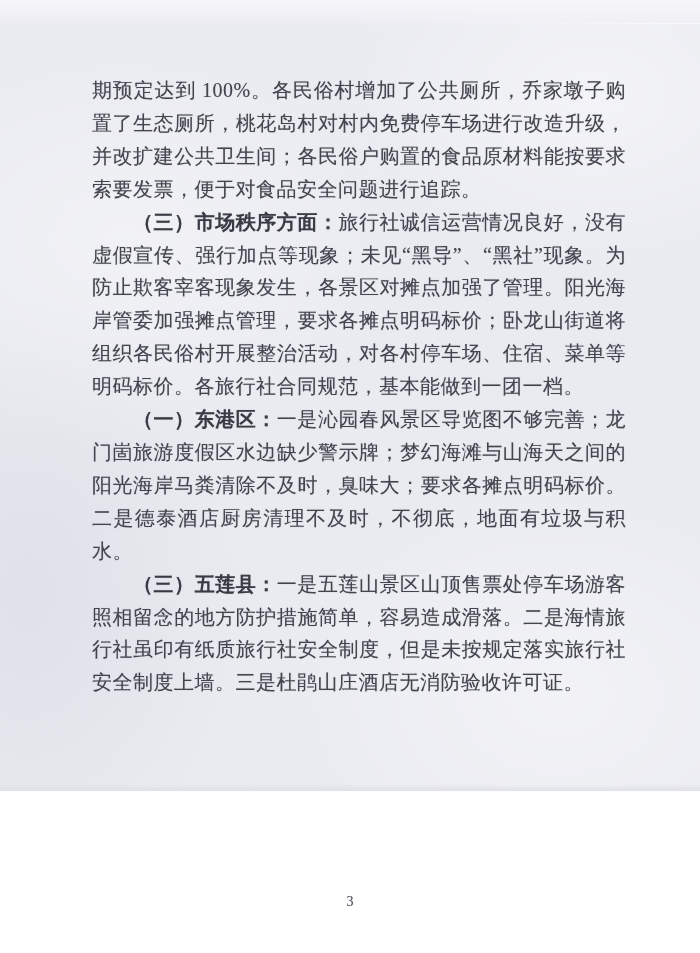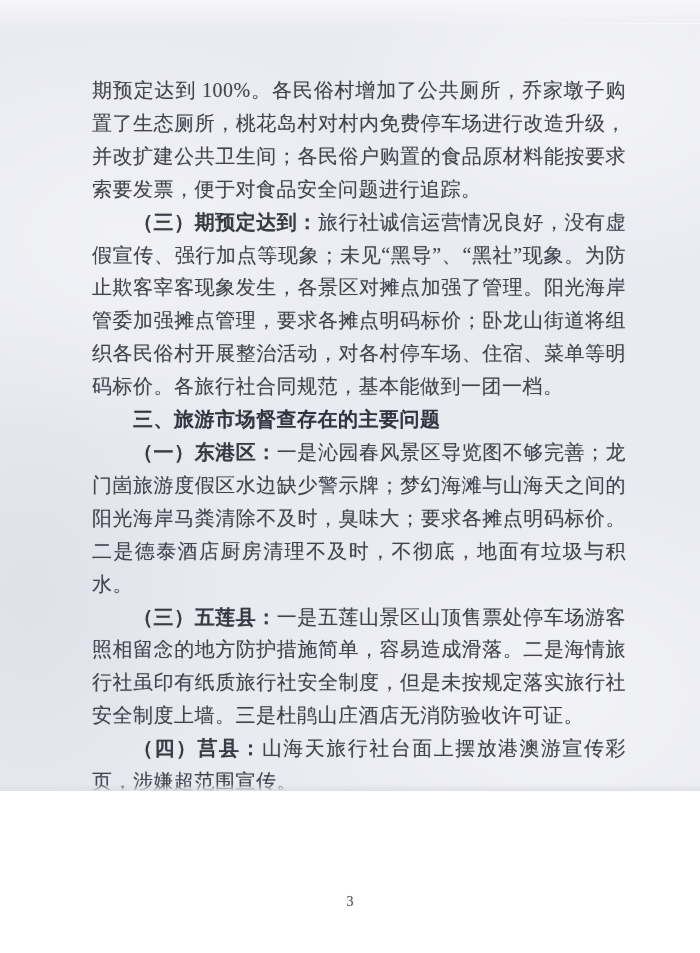--- a/index.html
+++ b/index.html
@@ -89,30 +89,28 @@
 <body>
 
 <div class="page">
   <div class="scan-top-edge"></div>
   <div class="scan-fold-line"></div>
 
   <div class="text-block">
 
     <p>期预定达到 100%。各民俗村增加了公共厕所，乔家墩子购置了生态厕所，桃花岛村对村内免费停车场进行改造升级，并改扩建公共卫生间；各民俗户购置的食品原材料能按要求索要发票，便于对食品安全问题进行追踪。</p>
 
-    <p class="indent"><span class="lead">（三）期预定达到：</span><span>旅行社诚信运营情况良好，没有虚假宣传、强行加点等现象；未见“黑导”、“黑社”现象。为防止欺客宰客现象发生，各景区对摊点加强了管理。阳光海岸管委加强摊点管理，要求各摊点明码标价；卧龙山街道将组织各民俗村开展整治活动，对各村停车场、住宿、菜单等明码标价。各旅行社合同规范，基本能做到一团一档。</span></p>
+    <p class="indent"><span class="lead">（三）市场秩序方面：</span><span>旅行社诚信运营情况良好，没有虚假宣传、强行加点等现象；未见“黑导”、“黑社”现象。为防止欺客宰客现象发生，各景区对摊点加强了管理。阳光海岸管委加强摊点管理，要求各摊点明码标价；卧龙山街道将组织各民俗村开展整治活动，对各村停车场、住宿、菜单等明码标价。各旅行社合同规范，基本能做到一团一档。</span></p>
 
-    <h3 class="heading">三、旅游市场督查存在的主要问题</h3>
 
     <p class="indent"><span class="lead">（一）东港区：</span><span>一是沁园春风景区导览图不够完善；龙门崮旅游度假区水边缺少警示牌；梦幻海滩与山海天之间的阳光海岸马粪清除不及时，臭味大；要求各摊点明码标价。二是德泰酒店厨房清理不及时，不彻底，地面有垃圾与积水。</span></p>
 
 
     <p class="indent"><span class="lead">（三）五莲县：</span><span>一是五莲山景区山顶售票处停车场游客照相留念的地方防护措施简单，容易造成滑落。二是海情旅行社虽印有纸质旅行社安全制度，但是未按规定落实旅行社安全制度上墙。三是杜鹃山庄酒店无消防验收许可证。</span></p>
 
-    <p class="indent"><span class="lead">（四）莒县：</span><span>山海天旅行社台面上摆放港澳游宣传彩页，涉嫌超范围宣传。</span></p>
 
 
   </div>
 
   <div class="page-number">3</div>
 
   <div class="scan-bottom-edge"></div>
 </div>
 
 </body></html>

